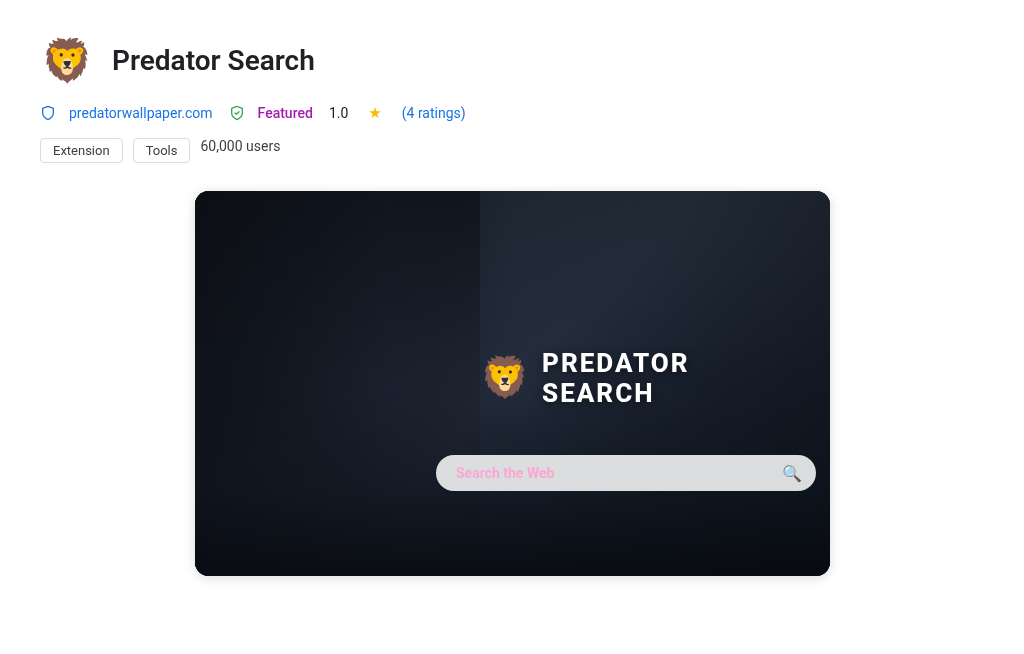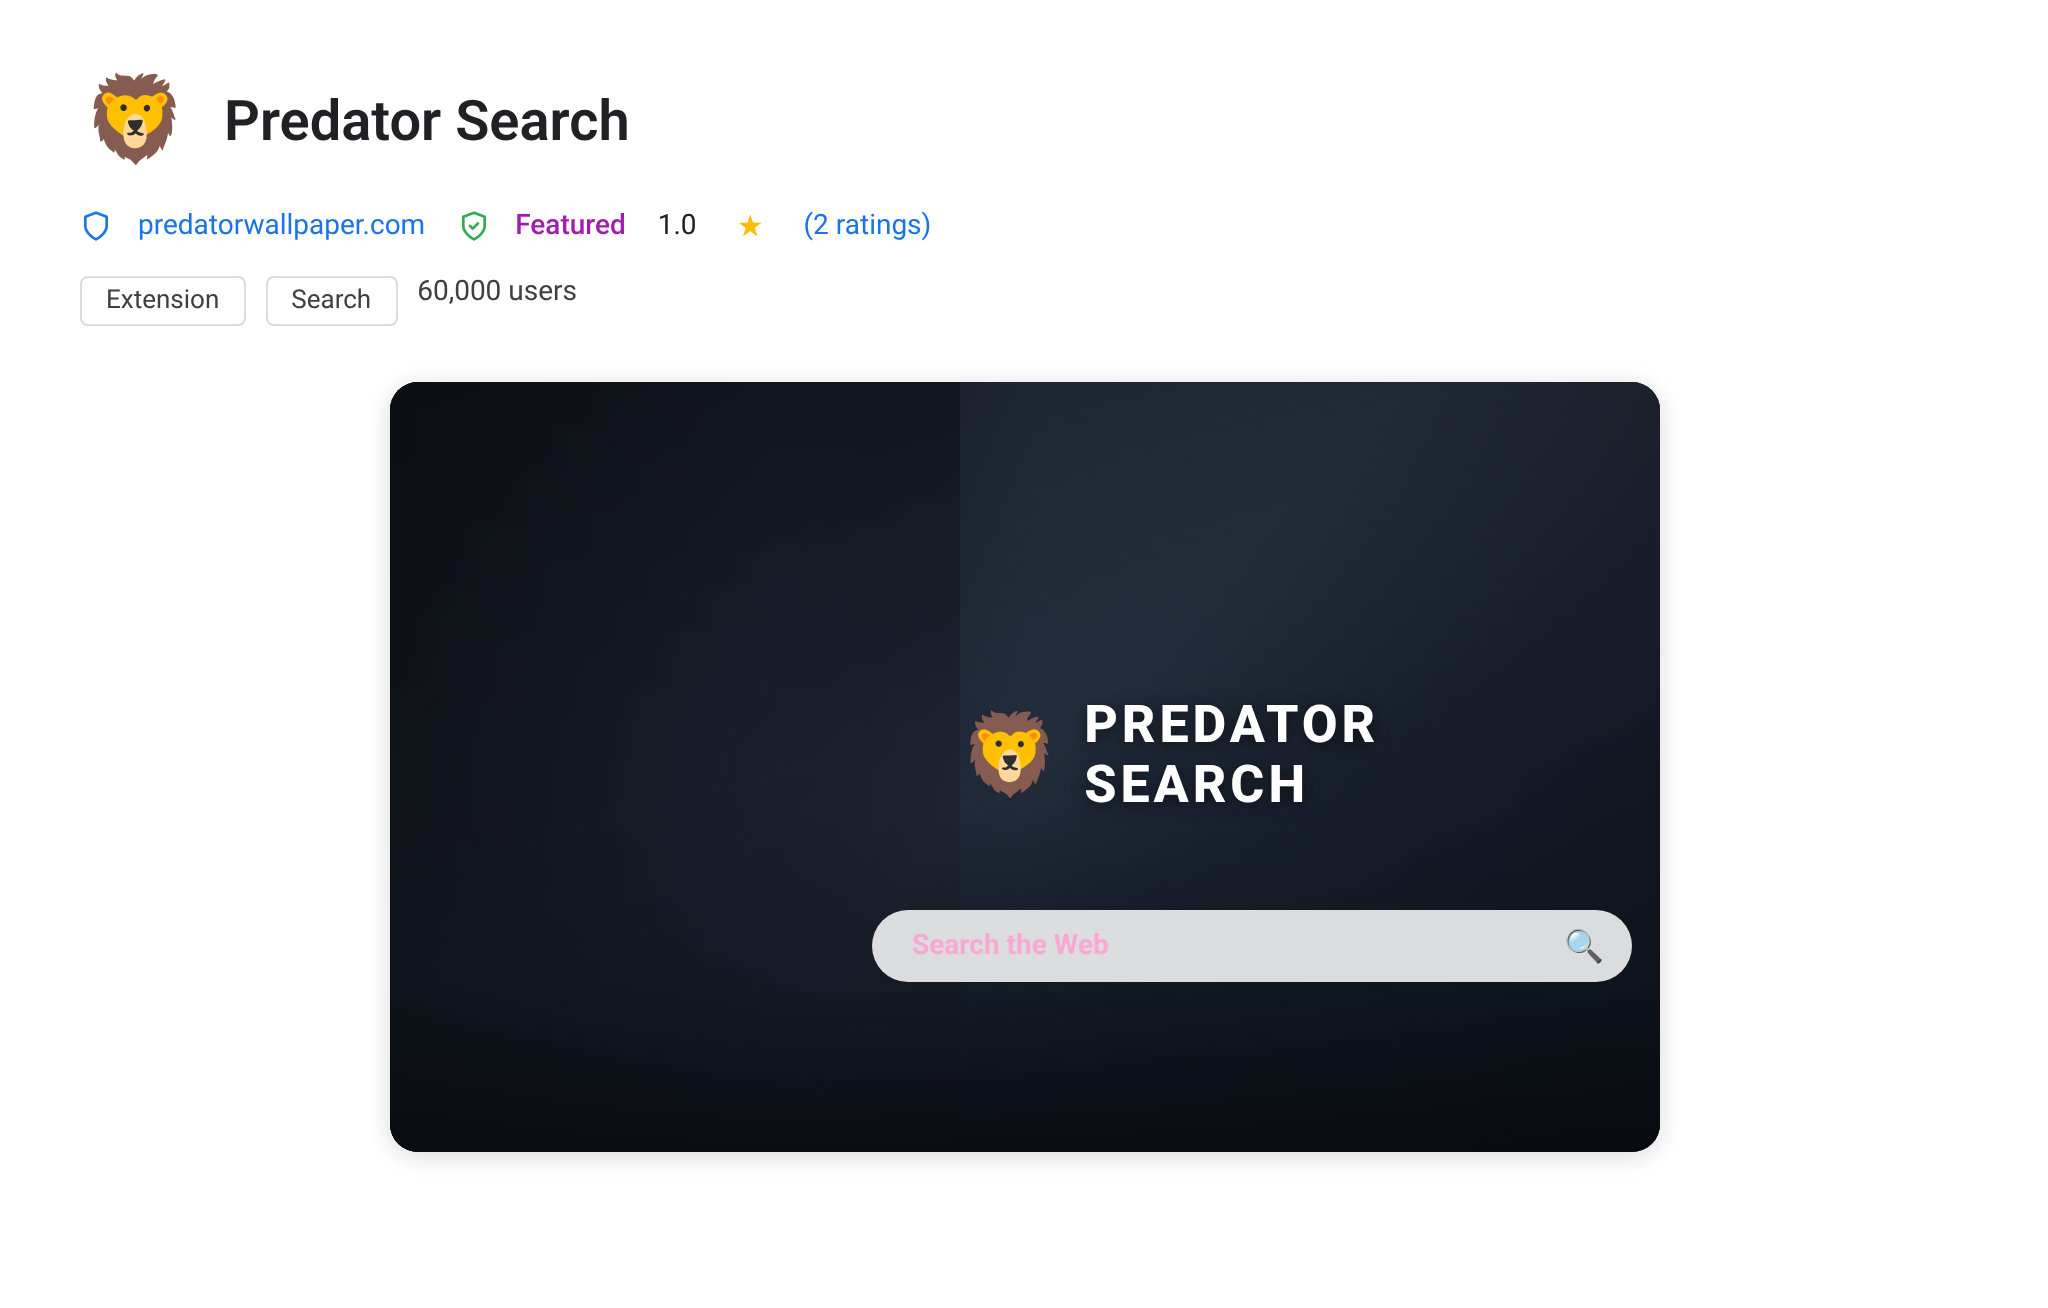--- a/index.html
+++ b/index.html
@@ -240,27 +240,27 @@
     <svg width="16" height="16" viewBox="0 0 24 24" fill="none" stroke="#34a853" stroke-width="2" stroke-linecap="round" stroke-linejoin="round">
       <path d="M12 22s8-4 8-10V5l-8-3-8 3v7c0 6 8 10 8 10z"></path>
       <polyline points="9 12 11 14 15 10"></polyline>
     </svg>
     <span class="featured-label">Featured</span>
   </div>
 
   <div class="rating-section">
     <span>1.0</span>
     <span class="star">★</span>
-    <a class="ratings-link" href="#">(2 ratings)</a>
+    <a class="ratings-link" href="#">(4 ratings)</a>
   </div>
 </div>
 
 <div class="tags-row">
   <span class="tag">Extension</span>
-  <span class="tag">Search</span>
+  <span class="tag">Tools</span>
   <span class="users-count">60,000 users</span>
 </div>
 
 <div class="screenshot-container">
   <div class="screenshot-card">
     <div class="screenshot-bg"></div>
     <div class="window-bg"></div>
     <div class="person-silhouette"></div>
     <div class="table-surface"></div>
     <div class="dark-overlay"></div>

